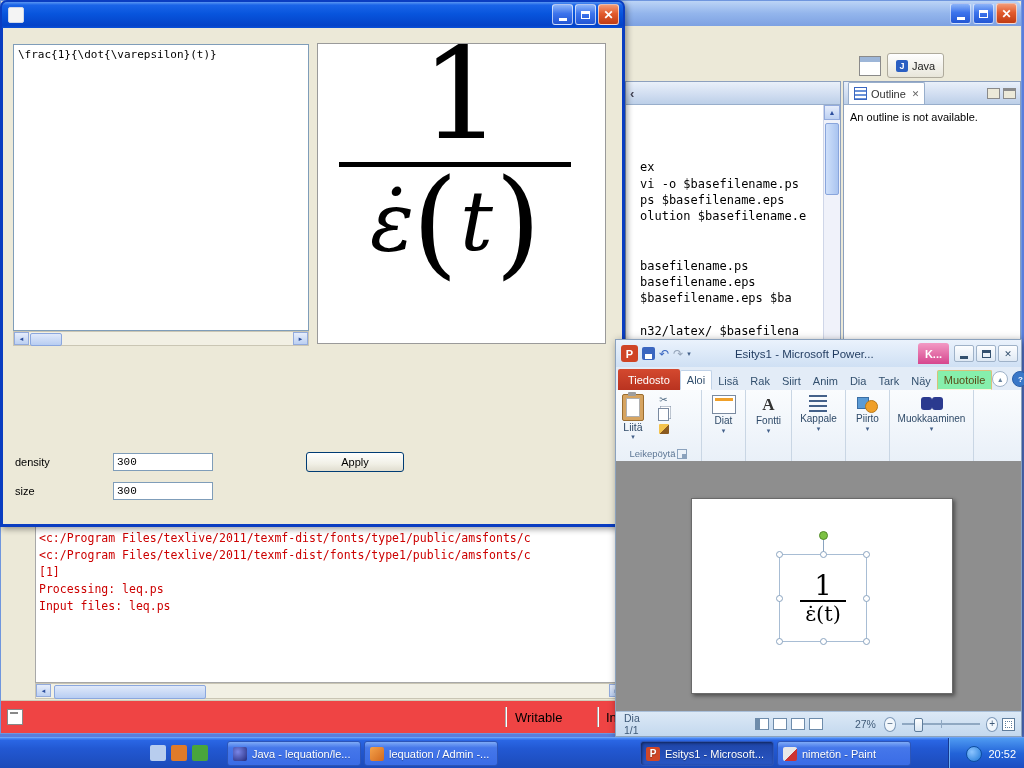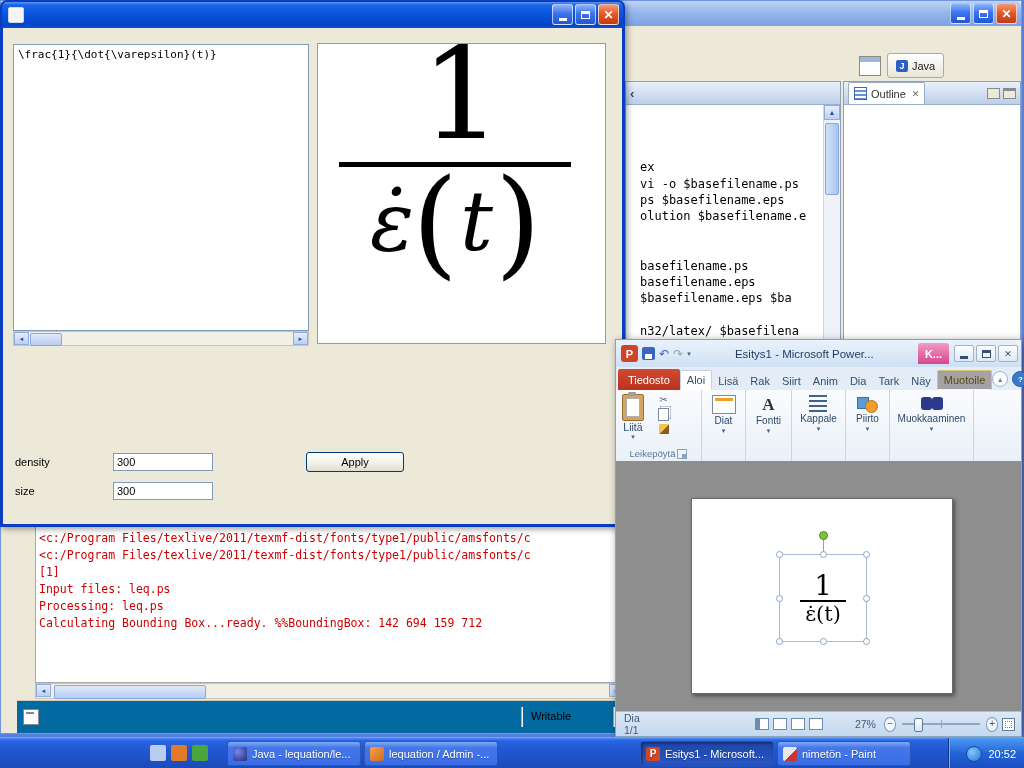--- a/index.html
+++ b/index.html
@@ -42,21 +42,21 @@
   .tab-x{color:#666;font-size:9px;margin-left:2px}
   .view-mini{width:13px;height:11px;border:1px solid #8a8a8a;background:#ece9d8;margin-left:3px;box-sizing:border-box}
   .view-mini.maxg{border-top-width:3px}
   .outline-body{position:absolute;left:0;top:23px;right:0;bottom:0;background:#fff;font-size:11px;color:#000;padding:6px}
   
   #console{position:absolute;left:34px;top:524px;width:590px;height:158px;background:#fff;border:1px solid #a8a8a8;box-sizing:border-box;
     font-family:"DejaVu Sans Mono",monospace;font-size:11.5px;color:#cc0000;padding:5px 3px;overflow:hidden}
   .conl{height:17px;white-space:pre}
   #conScroll{position:absolute;left:34px;top:682px;width:590px;height:16px;background:#f2f0e4;border:1px solid #c9c5b4;box-sizing:border-box;display:flex}
   .hthumb{position:absolute;left:18px;top:1px;width:150px;height:12px;background:linear-gradient(#e0e9fa,#b8cdf2);border:1px solid #8ba7de;border-radius:2px}
-  #ewStatus{position:absolute;left:16px;bottom:0;right:0;height:32px;background:#0369a1;border-top:1px solid #cfcbb8;font-size:11px;color:#000}
+  #ewStatus{position:absolute;left:0;bottom:0;right:0;height:32px;background:#ef4444;border-top:1px solid #cfcbb8;font-size:13px;color:#000}
   .sdiv{position:absolute;top:6px;bottom:6px;width:1px;background:#aaa;box-shadow:1px 0 0 #fff}
   .fastview-ico{position:absolute;left:6px;top:8px;width:14px;height:14px;border:1px solid #888;background:#fff}
   .fastview-ico::after{content:"";position:absolute;left:2px;top:2px;width:8px;height:2px;background:#888}
   
   #leq{left:0;top:3;width:625px;height:527px;border:3px solid #0a3dc1;border-radius:7px 7px 0 0;box-sizing:border-box;
     background:#ece9d8;box-shadow:2px 2px 6px rgba(0,0,0,.4)}
   #leq .titlebar{position:absolute;left:-1px;top:-1px;right:-1px;height:26px;border-radius:5px 5px 0 0;
     background:linear-gradient(180deg,#5a96f2 0%,#1a64e8 12%,#0855dd 45%,#0443c8 90%,#0a50d8 100%);display:flex;align-items:center}
   #leq .app-ico{width:14px;height:14px;background:#f4f4f4;border:1px solid #cfd8ea;border-radius:2px;margin-left:6px}
   #leq .winbtns{position:absolute;right:4px;top:2px;display:flex}
@@ -68,21 +68,21 @@
     color:#2d4f9e;font-size:6px;display:flex;align-items:center;justify-content:center}
   #leqPreview{position:absolute;left:314px;top:15px;width:289px;height:301px;background:#fff;border:1px solid #9a9a9a;box-sizing:border-box;
     display:flex;flex-direction:column;align-items:center;overflow:hidden}
   .frac-num{font-family:"DejaVu Serif",serif;font-size:128px;line-height:1;margin-top:-14px;color:#000}
   .frac-bar{width:232px;height:5px;background:#000;margin:4px 0 0 -14px}
   .frac-den{display:flex;align-items:center;font-family:"DejaVu Serif",serif;color:#000;margin-left:-14px;margin-top:-4px}
   .frac-den .eps{font-size:82px;font-style:italic;line-height:1.2}
   .frac-den .par{font-size:118px;line-height:1;font-weight:400;margin:0 -2px}
   .frac-den .tvar{font-size:82px;font-style:italic;line-height:1.2;padding:0 4px}
   .leq-label{position:absolute;left:12px;font-size:11px;color:#000}
-  .leq-field{position:absolute;left:110px;width:100px;height:18px;border:1px solid #7f9db9;font-size:11px;padding:1px 3px;box-sizing:border-box;background:#fff;font-family:Liberation Sans, sans-serif}
+  .leq-field{position:absolute;left:110px;width:100px;height:18px;border:1px solid #7f9db9;font-size:11px;padding:1px 3px;box-sizing:border-box;background:#fff;font-family:Liberation Mono, monospace}
   #applyBtn{position:absolute;left:303px;top:424px;width:98px;height:20px;border:1px solid #003c74;border-radius:3px;
     background:linear-gradient(180deg,#fefefe,#f1f0e6 60%,#e0ddcf);font-size:11px;color:#000;font-family:"Liberation Sans",sans-serif}
   
   #ppt{left:615px;top:339px;width:407px;height:398px;background:#eef3fa;border:1px solid #8ba2bd;box-sizing:border-box;box-shadow:2px 2px 8px rgba(0,0,0,.45)}
   #pptTitle{position:absolute;left:0;top:0;right:0;height:27px;background:linear-gradient(180deg,#eaf2fc,#cfe0f4);
     display:flex;align-items:center;border-bottom:1px solid #b8cbe2}
   .qat{display:flex;align-items:center;gap:4px;padding-left:5px}
   .ppt-logo{width:17px;height:17px;background:#cf4426;border-radius:3px;color:#fff;font-weight:bold;font-size:11px;display:flex;align-items:center;justify-content:center}
   .save-ico{width:13px;height:13px;background:#3a66c0;border-radius:2px;position:relative}
   .save-ico::after{content:"";position:absolute;left:3px;bottom:1px;width:7px;height:5px;background:#fff}
@@ -90,21 +90,21 @@
   .qat-glyph.dim{color:#94a3b8}
   .qat-drop{font-size:7px;color:#44618a}
   #pptTitleText{flex:1;text-align:center;font-size:11.5px;color:#1f3a5f;white-space:nowrap;overflow:hidden}
   .k-btn{height:21px;padding:0 7px;border-radius:3px 3px 0 0;background:linear-gradient(180deg,#f29ac4,#d6468e);color:#fff;font-size:11px;font-weight:bold;display:flex;align-items:center;margin-right:3px}
   .ofc-btn{width:20px;height:17px;border:1px solid #9fb2c8;background:linear-gradient(#fdfeff,#dfe9f4);border-radius:2px;
     display:flex;align-items:center;justify-content:center;color:#33506e;font-size:9px;margin-left:2px;box-sizing:border-box}
   #pptTabs{position:absolute;left:0;top:27px;right:0;height:23px;background:#e3ecf7;border-bottom:1px solid #c0d2e8;display:flex;align-items:flex-end;font-size:11px;color:#33506e}
   .file-tab{height:21px;padding:0 10px;background:linear-gradient(180deg,#d4492f,#b93320);color:#fff;display:flex;align-items:center;border-radius:2px 2px 0 0;margin-left:2px}
   .rtab{padding:3px 6px}
   .rtab.active{background:#fff;border:1px solid #c0d2e8;border-bottom:1px solid #fff;border-radius:2px 2px 0 0}
-  .rtab.ctx{background:#a3a3a3;border:1px solid #d8c27a;border-bottom-color:#fbf4dd;border-radius:2px 2px 0 0;color:#5a4a16}
+  .rtab.ctx{background:#86efac;border:1px solid #d8c27a;border-bottom-color:#fbf4dd;border-radius:2px 2px 0 0;color:#5a4a16}
   .tabrow-icons{margin-left:auto;display:flex;align-items:center;gap:4px;padding:0 5px 3px 0}
   .circle-btn{width:14px;height:14px;border-radius:50%;border:1px solid #9fb2c8;background:#fff;color:#68839f;font-size:8px;display:flex;align-items:center;justify-content:center}
   .circle-btn.help{background:#3a78c8;color:#fff;border-color:#2a5fa8;font-weight:bold}
   #ribbon{position:absolute;left:0;top:50px;right:0;height:71px;background:linear-gradient(180deg,#fafcfe,#e9f0f8);border-bottom:1px solid #b9cade;display:flex}
   .rgroup{position:relative;height:100%;border-right:1px solid #c9d6e4;display:flex;flex-direction:column;align-items:center;justify-content:flex-start;box-sizing:border-box}
   .gcaption{position:absolute;bottom:2px;font-size:9.5px;color:#5e7795;display:flex;align-items:center;gap:2px}
   .launcher{width:8px;height:8px;border:1px solid #8ba2bd;position:relative}
   .launcher::after{content:"";position:absolute;right:0;bottom:0;width:4px;height:4px;background:#8ba2bd}
   .bigbtn{display:flex;flex-direction:column;align-items:center;font-size:10.5px;color:#2f4a68;padding-top:4px}
   .clipboard{width:20px;height:25px;background:#d6a461;border:1px solid #9a6d30;border-radius:2px;position:relative}
@@ -222,29 +222,31 @@
       <div class="outline-tab">
         <span class="outline-ico"></span>
         <span>Outline</span>
         <span class="tab-x">✕</span>
       </div>
       <span style="margin-left:auto;display:flex">
         <span class="view-mini"></span>
         <span class="view-mini maxg"></span>
       </span>
     </div>
+    <div class="outline-body">
+      <span>An outline is not available.</span>
+    </div>
   </div>
 
   <div id="console">
     <div class="conl">&lt;c:/Program Files/texlive/2011/texmf-dist/fonts/type1/public/amsfonts/c</div>
     <div class="conl">&lt;c:/Program Files/texlive/2011/texmf-dist/fonts/type1/public/amsfonts/c</div>
     <div class="conl">[1]</div>
+    <div class="conl">Processing: leq.ps</div>
     <div class="conl">Input files: leq.ps</div>
-    <div class="conl">Processing: leq.ps</div>
-    <div class="conl">Calculating Bounding Box...ready. %%BoundingBox: 142 694 159 712</div>
   </div>
   <div id="conScroll">
     <div class="harrow" style="left:0">◄</div>
     <div class="hthumb"></div>
     <div class="harrow" style="right:0">►</div>
   </div>
 
   <div id="ewStatus">
     <span class="fastview-ico"></span>
     <span class="sdiv" style="left:504px"></span>

